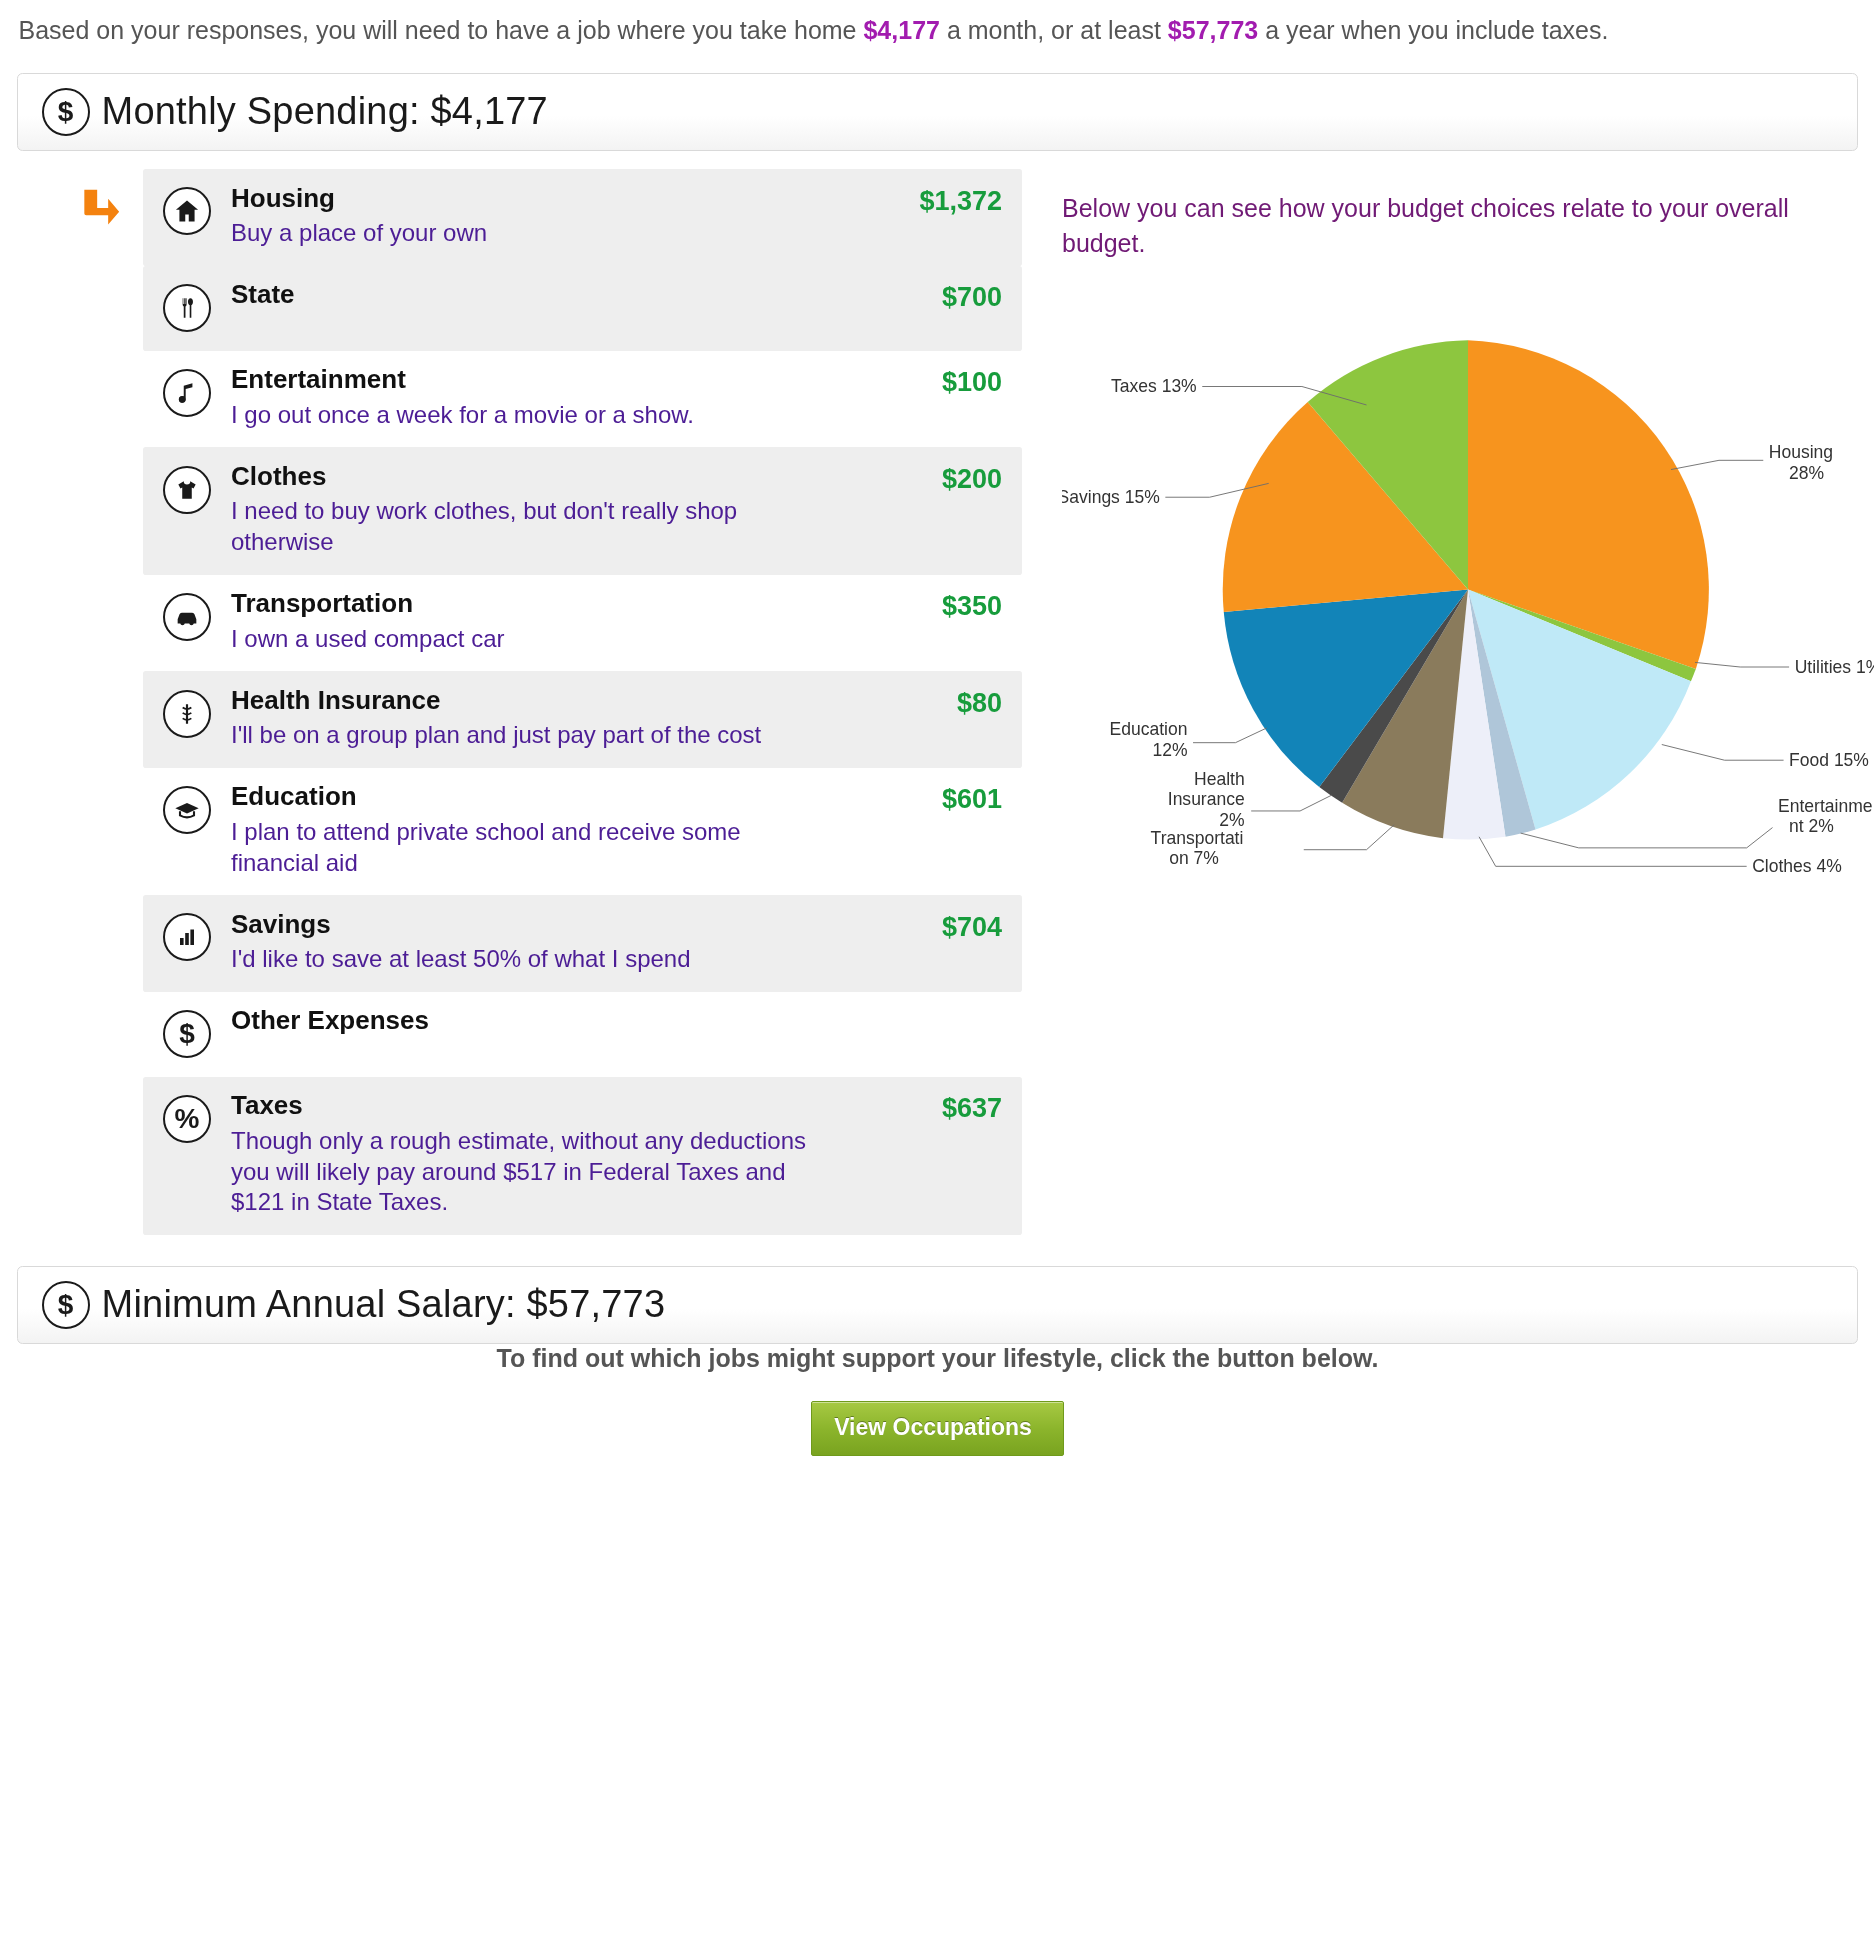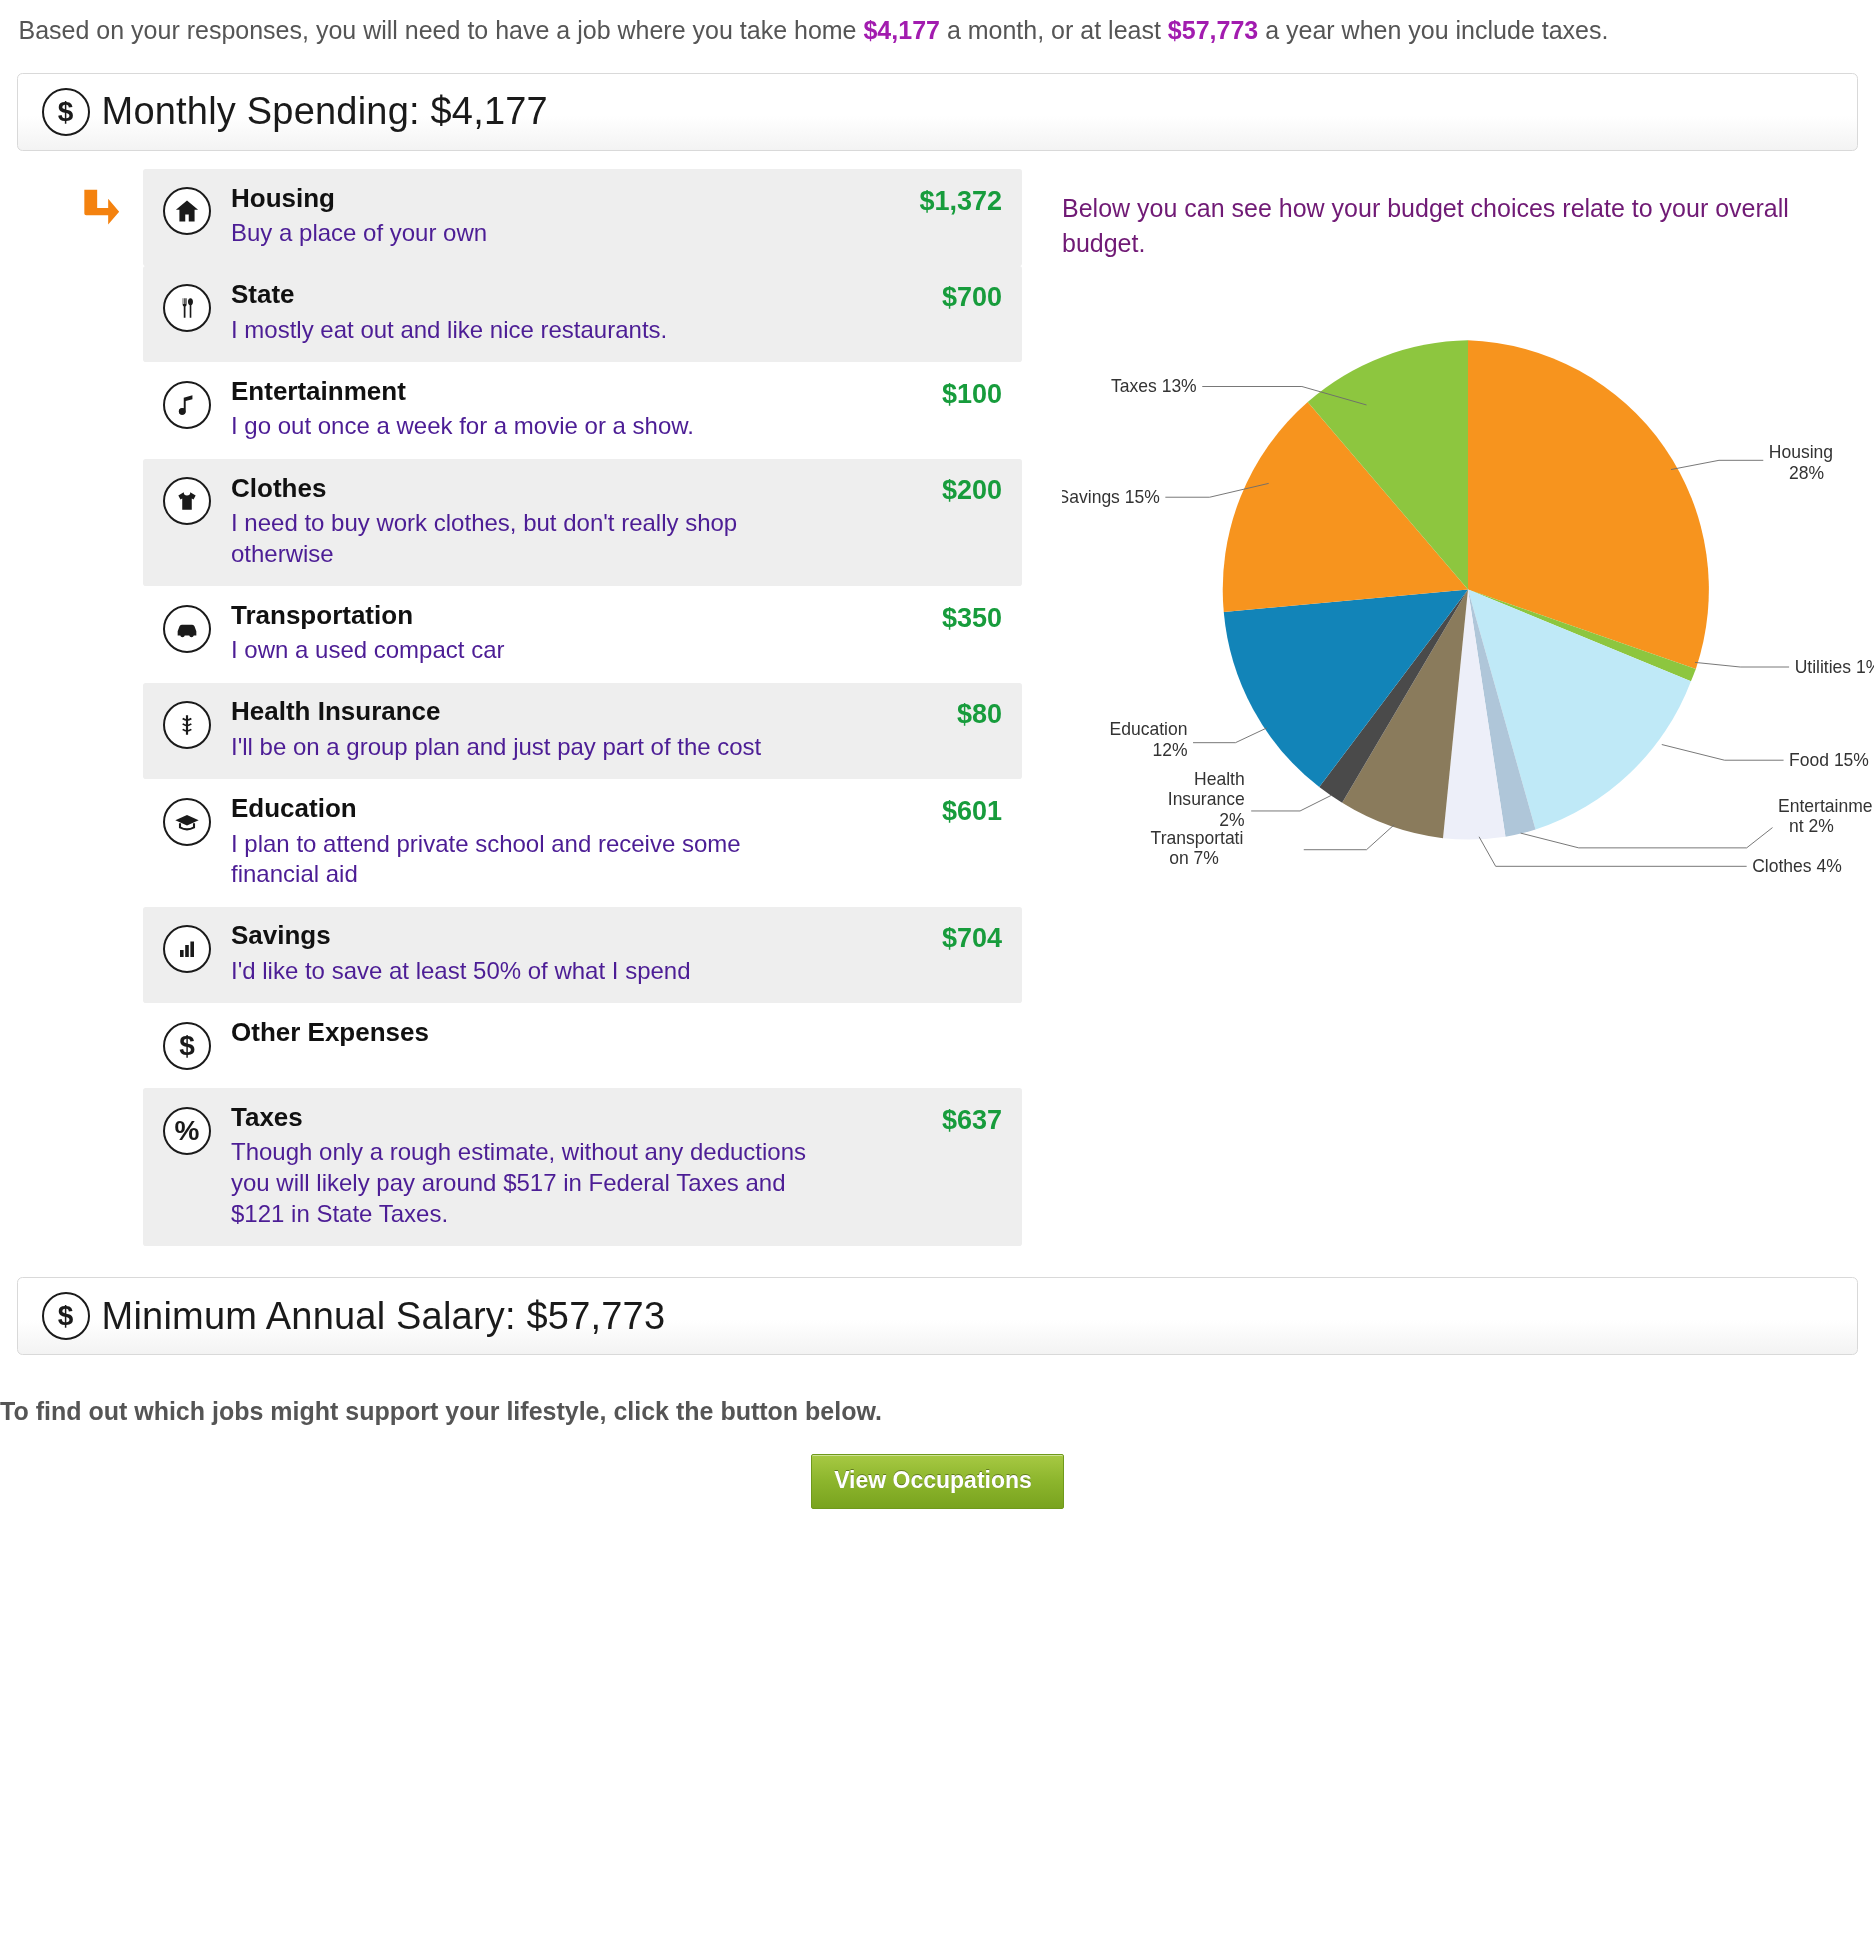--- a/index.html
+++ b/index.html
@@ -118,24 +118,24 @@
   }
   .chart-wrap svg { display: block; }
   .pie-label {
     font-size: 19px;
     fill: #333;
     font-family: "Liberation Sans", sans-serif;
   }
 
   
   .footer-note {
+    text-align: center;
     font-size: 25px;
     font-weight: bold;
     color: #555;
-    margin-top: 42px;
   }
   .btn-wrap { text-align: center; margin-top: 28px; }
   .btn {
     display: inline-block;
     font-size: 23px;
     font-weight: bold;
     color: #ffffff;
     text-shadow: 0 -0.9px 0 rgba(0,0,0,.35);
     background: linear-gradient(to bottom, #a7c943 0%, #8cb52c 50%, #79a31f 100%);
     border: 0.9px solid #6f9a1b;
@@ -187,21 +187,20 @@
 
       <div class="row alt">
         <span class="circle-icon">
           <svg width="26" height="26" viewBox="0 0 24 24">
             <path fill="#1a1a1a" d="M8 3 v6 a2 2 0 0 0 1 1.7 V21 h1.6 V10.7 A2 2 0 0 0 11.6 9 V3 h-1.1 v5.3 H9.9 V3 H9 v5.3 H8.4 V3 Z"></path>
             <path fill="#1a1a1a" d="M15.2 3 c-1.4 0-2.3 1.3-2.3 3.3 0 1.7 .7 2.9 1.6 3.2 V21 h1.5 V9.5 c.9-.3 1.5-1.5 1.5-3.2 0-2-.9-3.3-2.3-3.3 Z"></path>
           </svg>
         </span>
         <div class="row-text">
           <div class="row-title">State</div>
-          <div class="row-desc">I mostly eat out and like nice restaurants.</div>
         </div>
         <div class="row-amount">$700</div>
       </div>
 
       <div class="row">
         <span class="circle-icon">
           <svg width="26" height="26" viewBox="0 0 24 24">
               <path fill="#1a1a1a" d="M17 3 L9 5.2 V15 a3.2 3.2 0 1 0 1.8 2.9 V8.4 L17 6.6 Z"></path>
               <circle cx="7.6" cy="17.9" r="3" fill="#1a1a1a"></circle>
             </svg>

